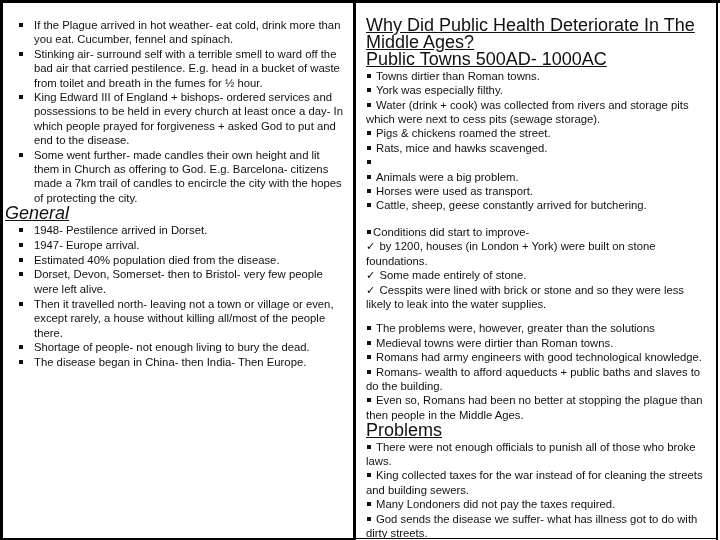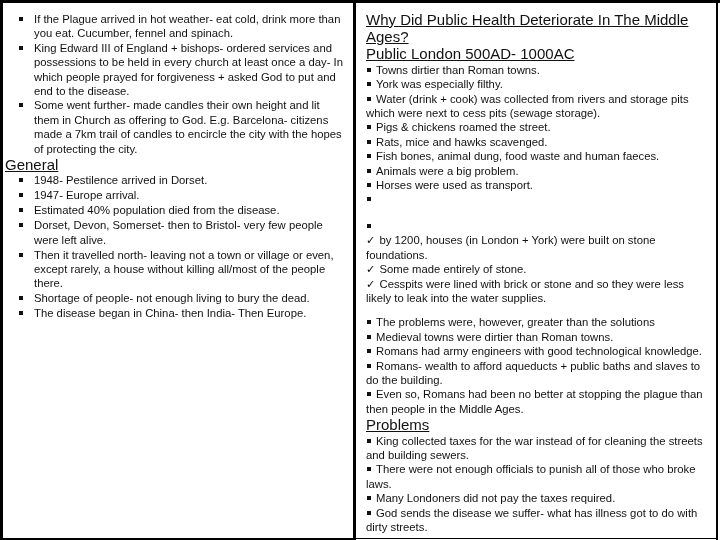--- a/index.html
+++ b/index.html
@@ -12,34 +12,34 @@
       position: absolute; left: 0; top: 0; width: 720px; height: 540px;
       box-sizing: border-box;
     }
     .border-top { position: absolute; left: 0; top: 0; width: 720px; height: 3px; background: #000; }
     .border-left { position: absolute; left: 0; top: 0; width: 3px; height: 540px; background: #000; }
     .border-mid { position: absolute; left: 353px; top: 0; width: 3px; height: 540px; background: #000; }
     .border-right { position: absolute; left: 716px; top: 0; width: 2px; height: 540px; background: #000; }
     .border-bottom-left { position: absolute; left: 0; top: 538px; width: 356px; height: 2px; background: #000; }
     .border-bottom-right { position: absolute; left: 356px; top: 538px; width: 362px; height: 1px; background: #000; }
 
-    .col { position: absolute; top: 6px; box-sizing: border-box; font-size: 11.3px; line-height: 14.4px; }
+    .col { position: absolute; top: 12px; box-sizing: border-box; font-size: 11.3px; line-height: 14.4px; }
     .col-left { left: 3px; width: 350px; padding: 6px 8px 0 16px; }
     .col-right { left: 356px; width: 360px; padding: 5px 4px 0 10px; }
 
     ul.sq { list-style: none; margin: 0; padding: 0; }
     ul.sq li { position: relative; padding-left: 15px; }
     ul.sq li::before {
       content: ""; position: absolute; left: 0; top: 5px; width: 4px; height: 4px; background: #111;
     }
     ul.sq.general li { margin-bottom: 0.5px; }
     .heading {
-      text-decoration: underline; font-size: 15px; line-height: 17px; display: inline-block;
+      text-decoration: underline; font-size: 18px; line-height: 17px; display: inline-block;
     }
-    .heading-left { margin-left: -14px; margin-top: 0px; }
+    .heading-left { margin-left: -14px; margin-top: 0px; font-style: italic; }
     .rlist { margin: 0; padding: 0; list-style: none; }
     .rlist li { position: relative; padding-left: 0; }
     .sqb { display: inline-block; width: 4px; height: 4px; background: #111; vertical-align: middle; margin: 0 5px 2px 1px; }
     .gap { height: 12px; }
     .gap2 { height: 10px; }
     .tick { margin-right: 4px; }
   </style>
 </head>
 <body>
 
@@ -48,70 +48,71 @@
   <div class="border-left"></div>
   <div class="border-mid"></div>
   <div class="border-right"></div>
   <div class="border-bottom-left"></div>
   <div class="border-bottom-right"></div>
 </div>
 
 <div class="col col-left">
   <ul class="sq">
     <li>If the Plague arrived in hot weather- eat cold, drink more than you eat. Cucumber, fennel and spinach.</li>
+    <li> Stinking air- surround self with a terrible smell to ward off the bad air that carried pestilence. E.g. head in a bucket of waste from toilet and breath in the fumes for ½ hour.</li>
     <li> King Edward III of England + bishops- ordered services and possessions to be held in every church at least once a day- In which people prayed for forgiveness + asked God to put and end to the disease.</li>
     <li> Some went further- made candles their own height and lit them in Church as offering to God. E.g. Barcelona- citizens made a 7km trail of candles to encircle the city with the hopes of protecting the city.</li>
   </ul>
   <div class="heading heading-left">General</div>
   <ul class="sq general">
     <li> 1948- Pestilence arrived in Dorset.</li>
     <li> 1947- Europe arrival.</li>
     <li>  Estimated 40% population died from the disease.</li>
     <li>  Dorset, Devon, Somerset- then to Bristol- very few people were left alive.</li>
     <li> Then it travelled north- leaving not a town or village or even, except rarely, a house without killing all/most of the people there.</li>
     <li> Shortage of people- not enough living to bury the dead.</li>
     <li> The disease began in China- then India- Then Europe.</li>
   </ul>
 </div>
 
 <div class="col col-right">
   <div class="heading">Why Did Public Health Deteriorate In The Middle Ages?</div><br>
-  <div class="heading">Public London 500AD- 1000AC</div>
+  <div class="heading">Public Towns 500AD- 1000AC</div>
 
   <ul class="rlist">
     <li><span class="sqb"></span><span>Towns dirtier than Roman towns.</span></li>
     <li><span class="sqb"></span><span>York was especially filthy.</span></li>
     <li><span class="sqb"></span><span>Water (drink + cook) was collected from rivers and storage pits which were next to cess pits (sewage storage).</span></li>
     <li><span class="sqb"></span><span>Pigs &amp; chickens roamed the street.</span></li>
     <li><span class="sqb"></span><span>Rats, mice and hawks scavenged.</span></li>
-    <li><span class="sqb"></span><span>Fish bones, animal dung, food waste and human faeces.</span></li>
+    <li><span class="sqb"></span></li>
     <li><span class="sqb"></span><span>Animals were a big problem.</span></li>
     <li><span class="sqb"></span><span>Horses were used as transport.</span></li>
-    <li><span class="sqb"></span></li>
+    <li><span class="sqb"></span><span>Cattle, sheep, geese constantly arrived for butchering.</span></li>
   </ul>
 
   <div class="gap"></div>
 
-  <div><span class="sqb" style="margin-right:2px"></span></div>
+  <div><span class="sqb" style="margin-right:2px"></span><span>Conditions did start to improve-</span></div>
   <ul class="rlist">
     <li><span class="tick">✓</span><span>by 1200, houses (in London + York) were built on stone foundations.</span></li>
     <li><span class="tick">✓</span><span>Some made entirely of stone.</span></li>
     <li><span class="tick">✓</span><span>Cesspits were lined with brick or stone and so they were less likely to leak into the water supplies.</span></li>
   </ul>
 
   <div class="gap2"></div>
 
   <ul class="rlist">
     <li><span class="sqb"></span><span>The problems were, however, greater than the solutions</span></li>
     <li><span class="sqb"></span><span>Medieval towns were dirtier than Roman towns.</span></li>
     <li><span class="sqb"></span><span>Romans had army engineers with good technological knowledge.</span></li>
     <li><span class="sqb"></span><span>Romans- wealth to afford aqueducts + public baths and slaves to do the building.</span></li>
     <li><span class="sqb"></span><span>Even so, Romans had been no better at stopping the plague than then people in the Middle Ages.</span></li>
   </ul>
 
   <div class="heading">Problems</div>
   <ul class="rlist">
+    <li><span class="sqb"></span><span>There were not enough officials to punish all of those who broke laws.</span></li>
     <li><span class="sqb"></span><span>King collected taxes for the war instead of for cleaning the streets and building sewers.</span></li>
-    <li><span class="sqb"></span><span>There were not enough officials to punish all of those who broke laws.</span></li>
     <li><span class="sqb"></span><span>Many Londoners did not pay the taxes required.</span></li>
     <li><span class="sqb"></span><span>God sends the disease we suffer- what has illness got to do with dirty streets.</span></li>
   </ul>
 </div>
 
 </body></html>

